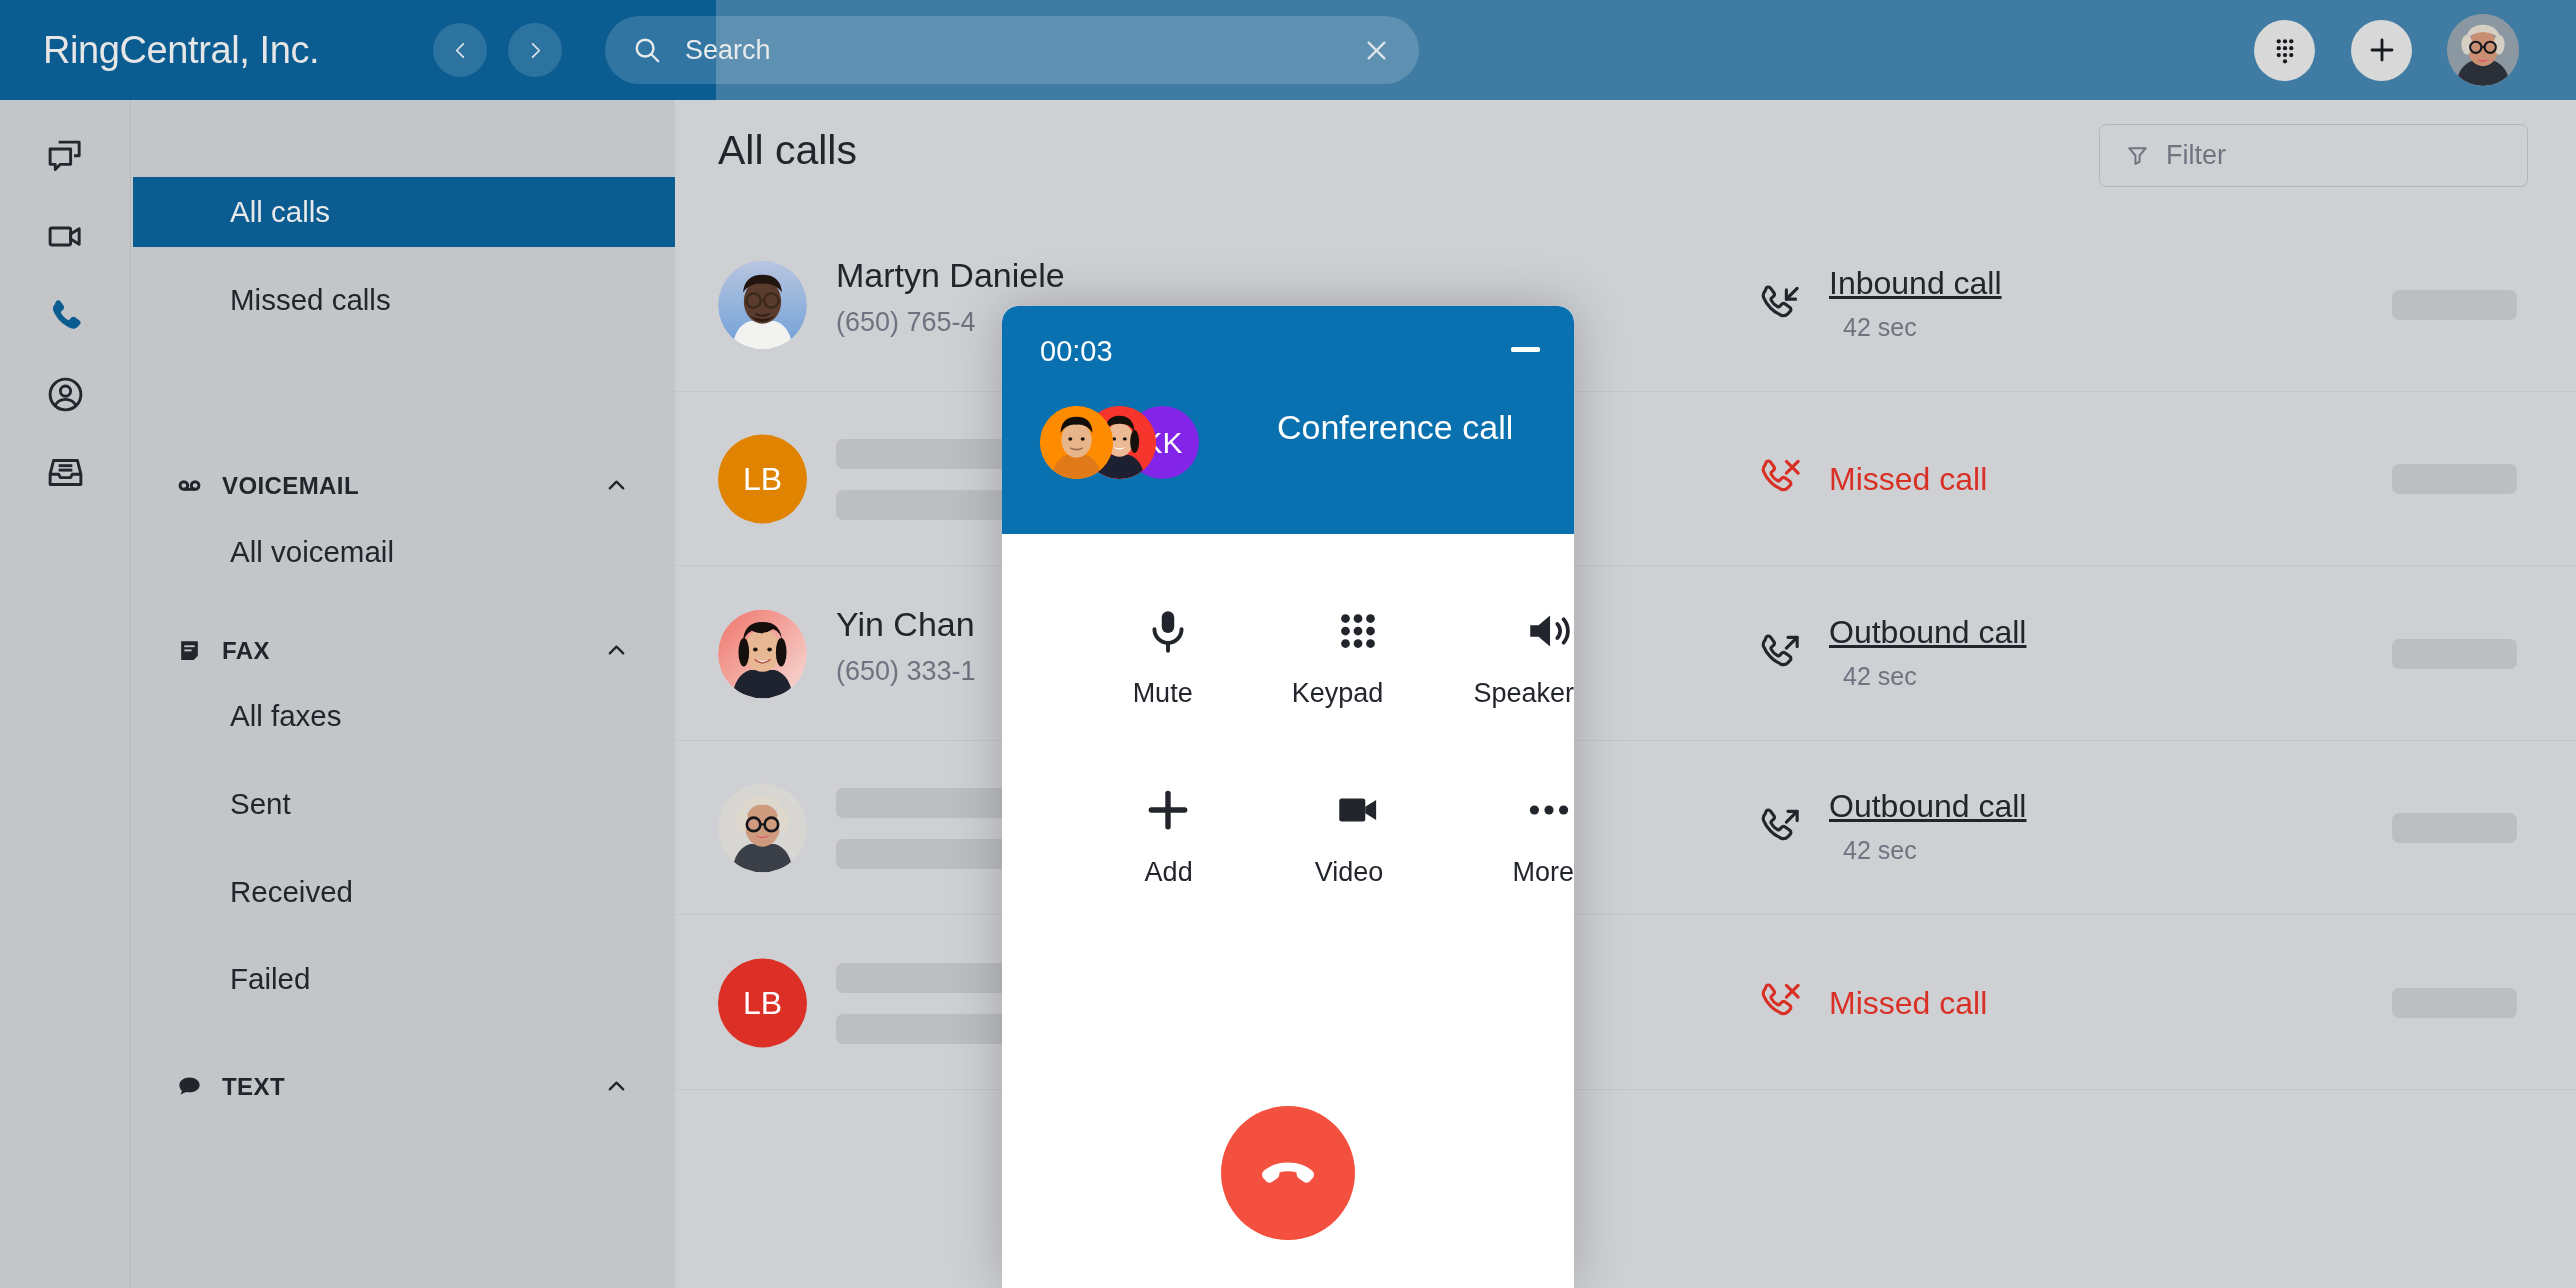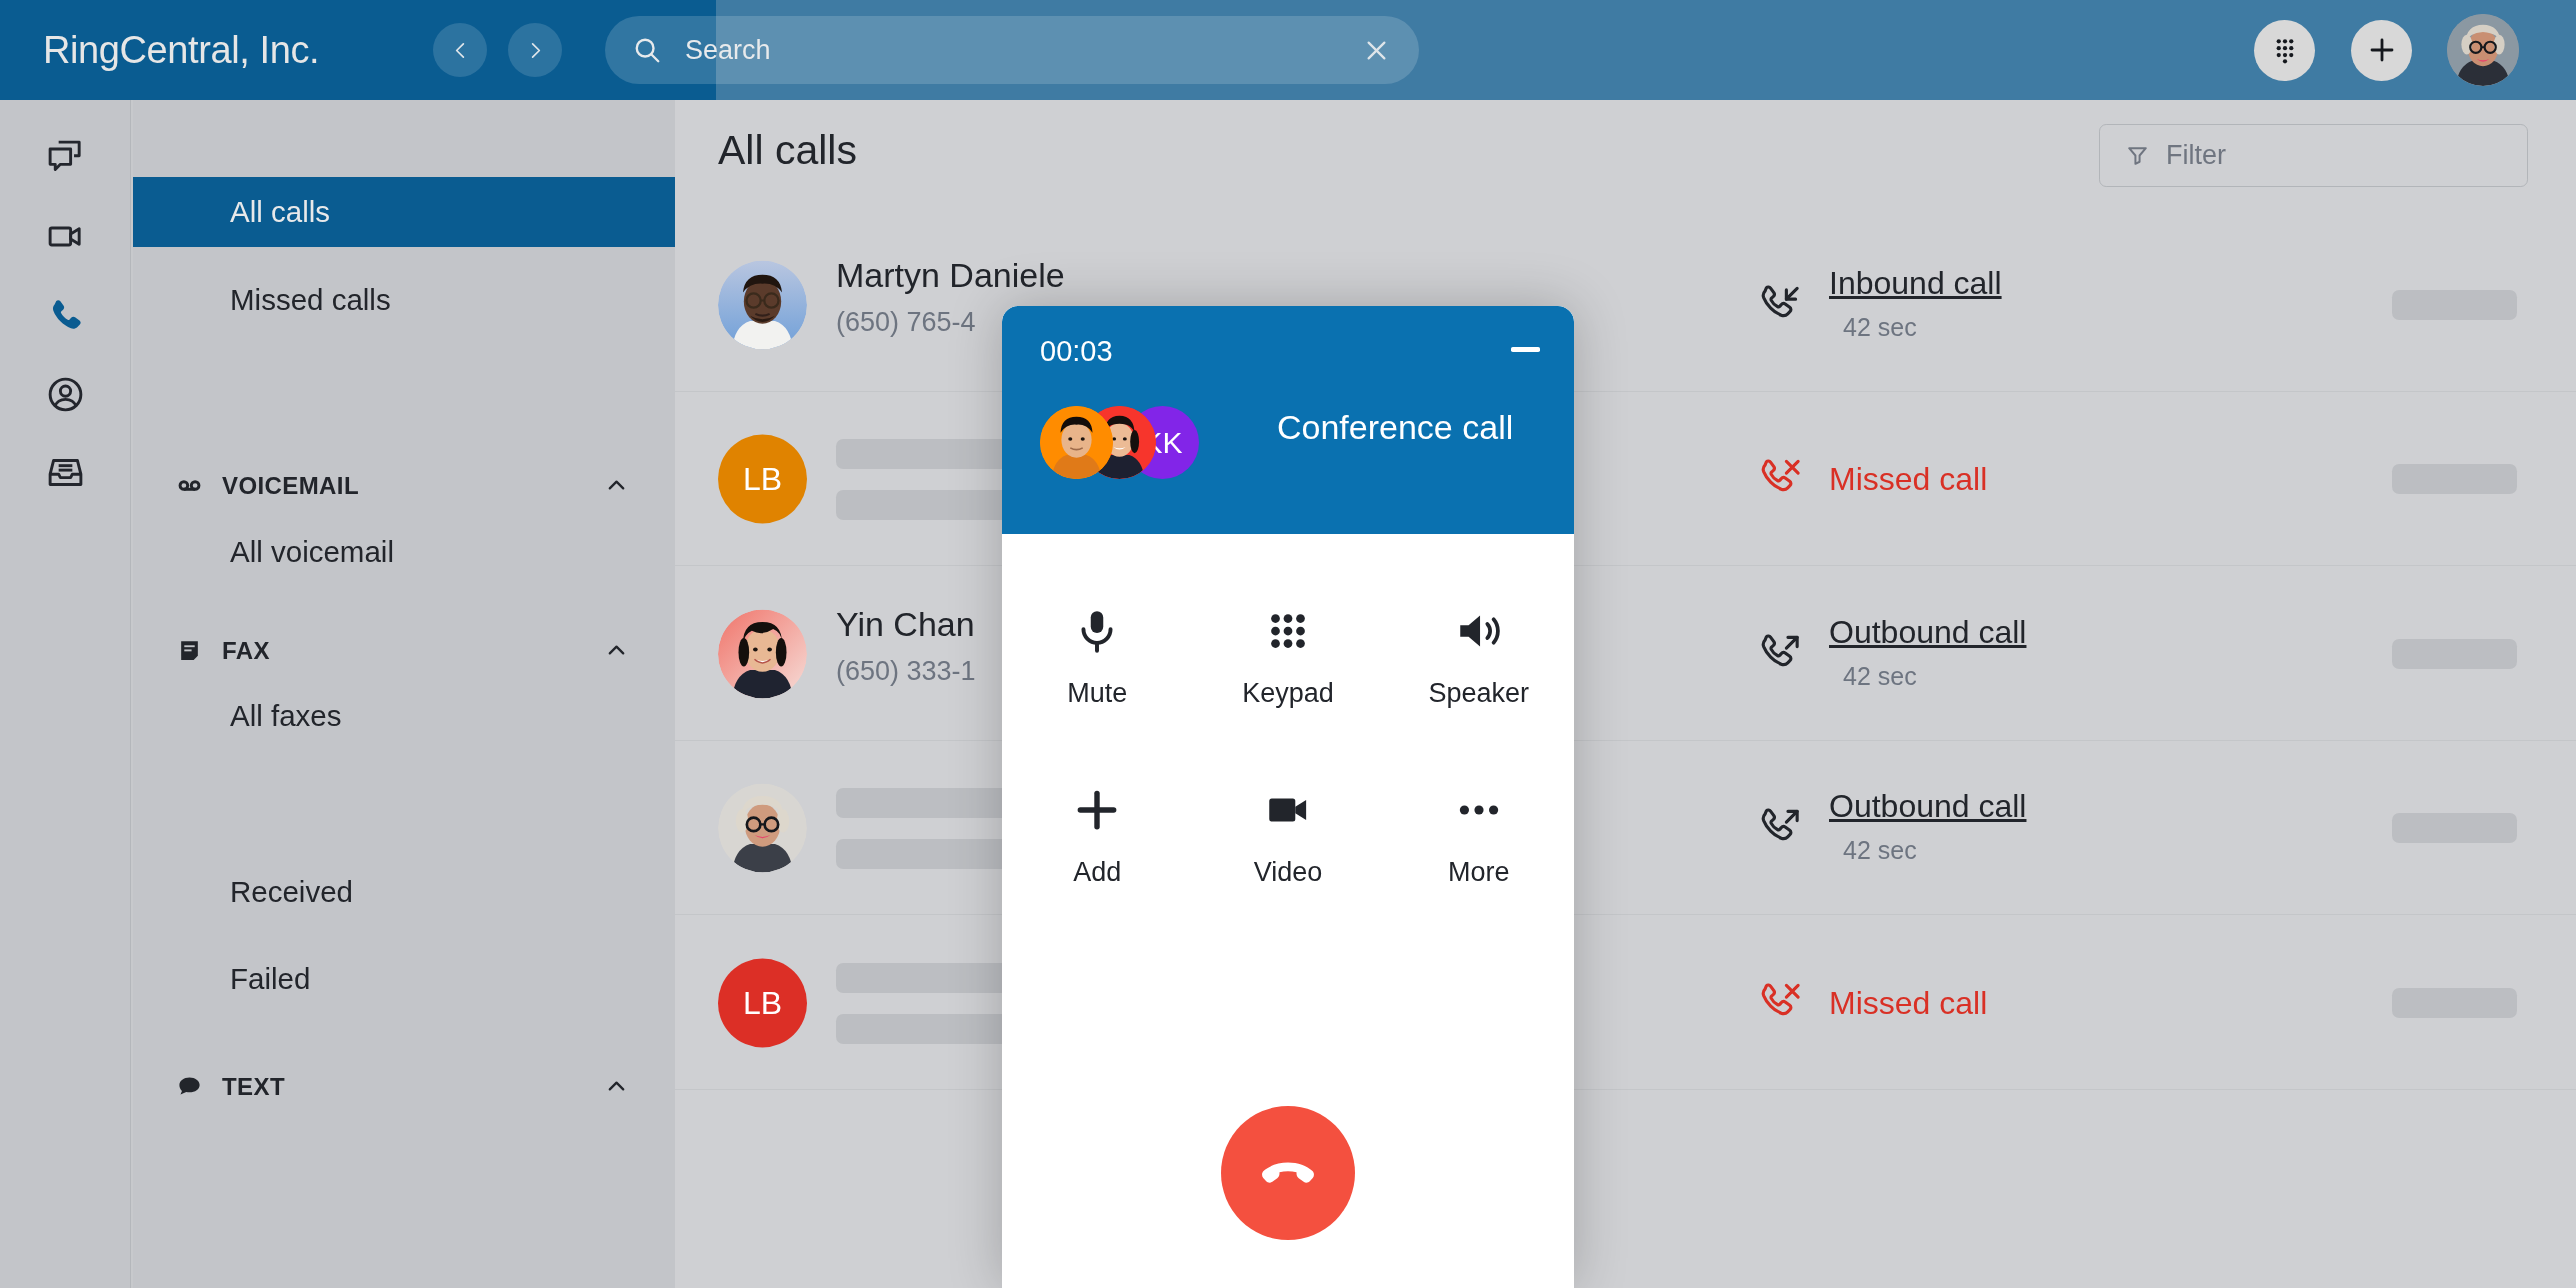--- a/index.html
+++ b/index.html
@@ -252,21 +252,21 @@
   }
   .cw-body { position: relative; width: 572px; height: 754px; background: #fff; }
   .cw-grid {
     position: absolute; left: 0; top: 50px;
     width: 572px;
     display: grid; grid-template-columns: repeat(3, 1fr);
     row-gap: 34px;
   }
   .cw-ctl {
     display: flex; flex-direction: column;
-    align-items: center; cursor: pointer;
+    align-items: flex-end; cursor: pointer;
     padding: 19.7px 0;
   }
   .cw-ctl .ctl-ico {
     height: 55px; display: flex; align-items: center; justify-content: center;
   }
   .cw-ctl .ctl-ico svg { width: 50px; height: 50px; }
   .cw-ctl .ctl-lbl {
     margin-top: 19.7px; font-size: 27px; color: #22252b;
   }
   .hangup {
@@ -423,20 +423,23 @@
             <rect x="7" y="11" width="7" height="1.8" fill="#c3c5c9"></rect>
           </svg>
       </span>
       <span class="sec-label">FAX</span>
       <svg class="chev" viewBox="0 0 24 24" fill="none" stroke="#22252b" stroke-width="2.4" stroke-linecap="round" stroke-linejoin="round">
           <polyline points="5 15 12 8 19 15"></polyline>
         </svg>
     </div>
     <div class="nav-item" style="top:581px">
       <span class="ni-label">All faxes</span>
+    </div>
+    <div class="nav-item" style="top:669px">
+      <span class="ni-label">Sent</span>
     </div>
     <div class="nav-item" style="top:757px">
       <span class="ni-label">Received</span>
     </div>
     <div class="nav-item" style="top:844px">
       <span class="ni-label">Failed</span>
     </div>
 
     <div class="nav-section-hdr" style="top:955px">
       <span class="sec-icon">

